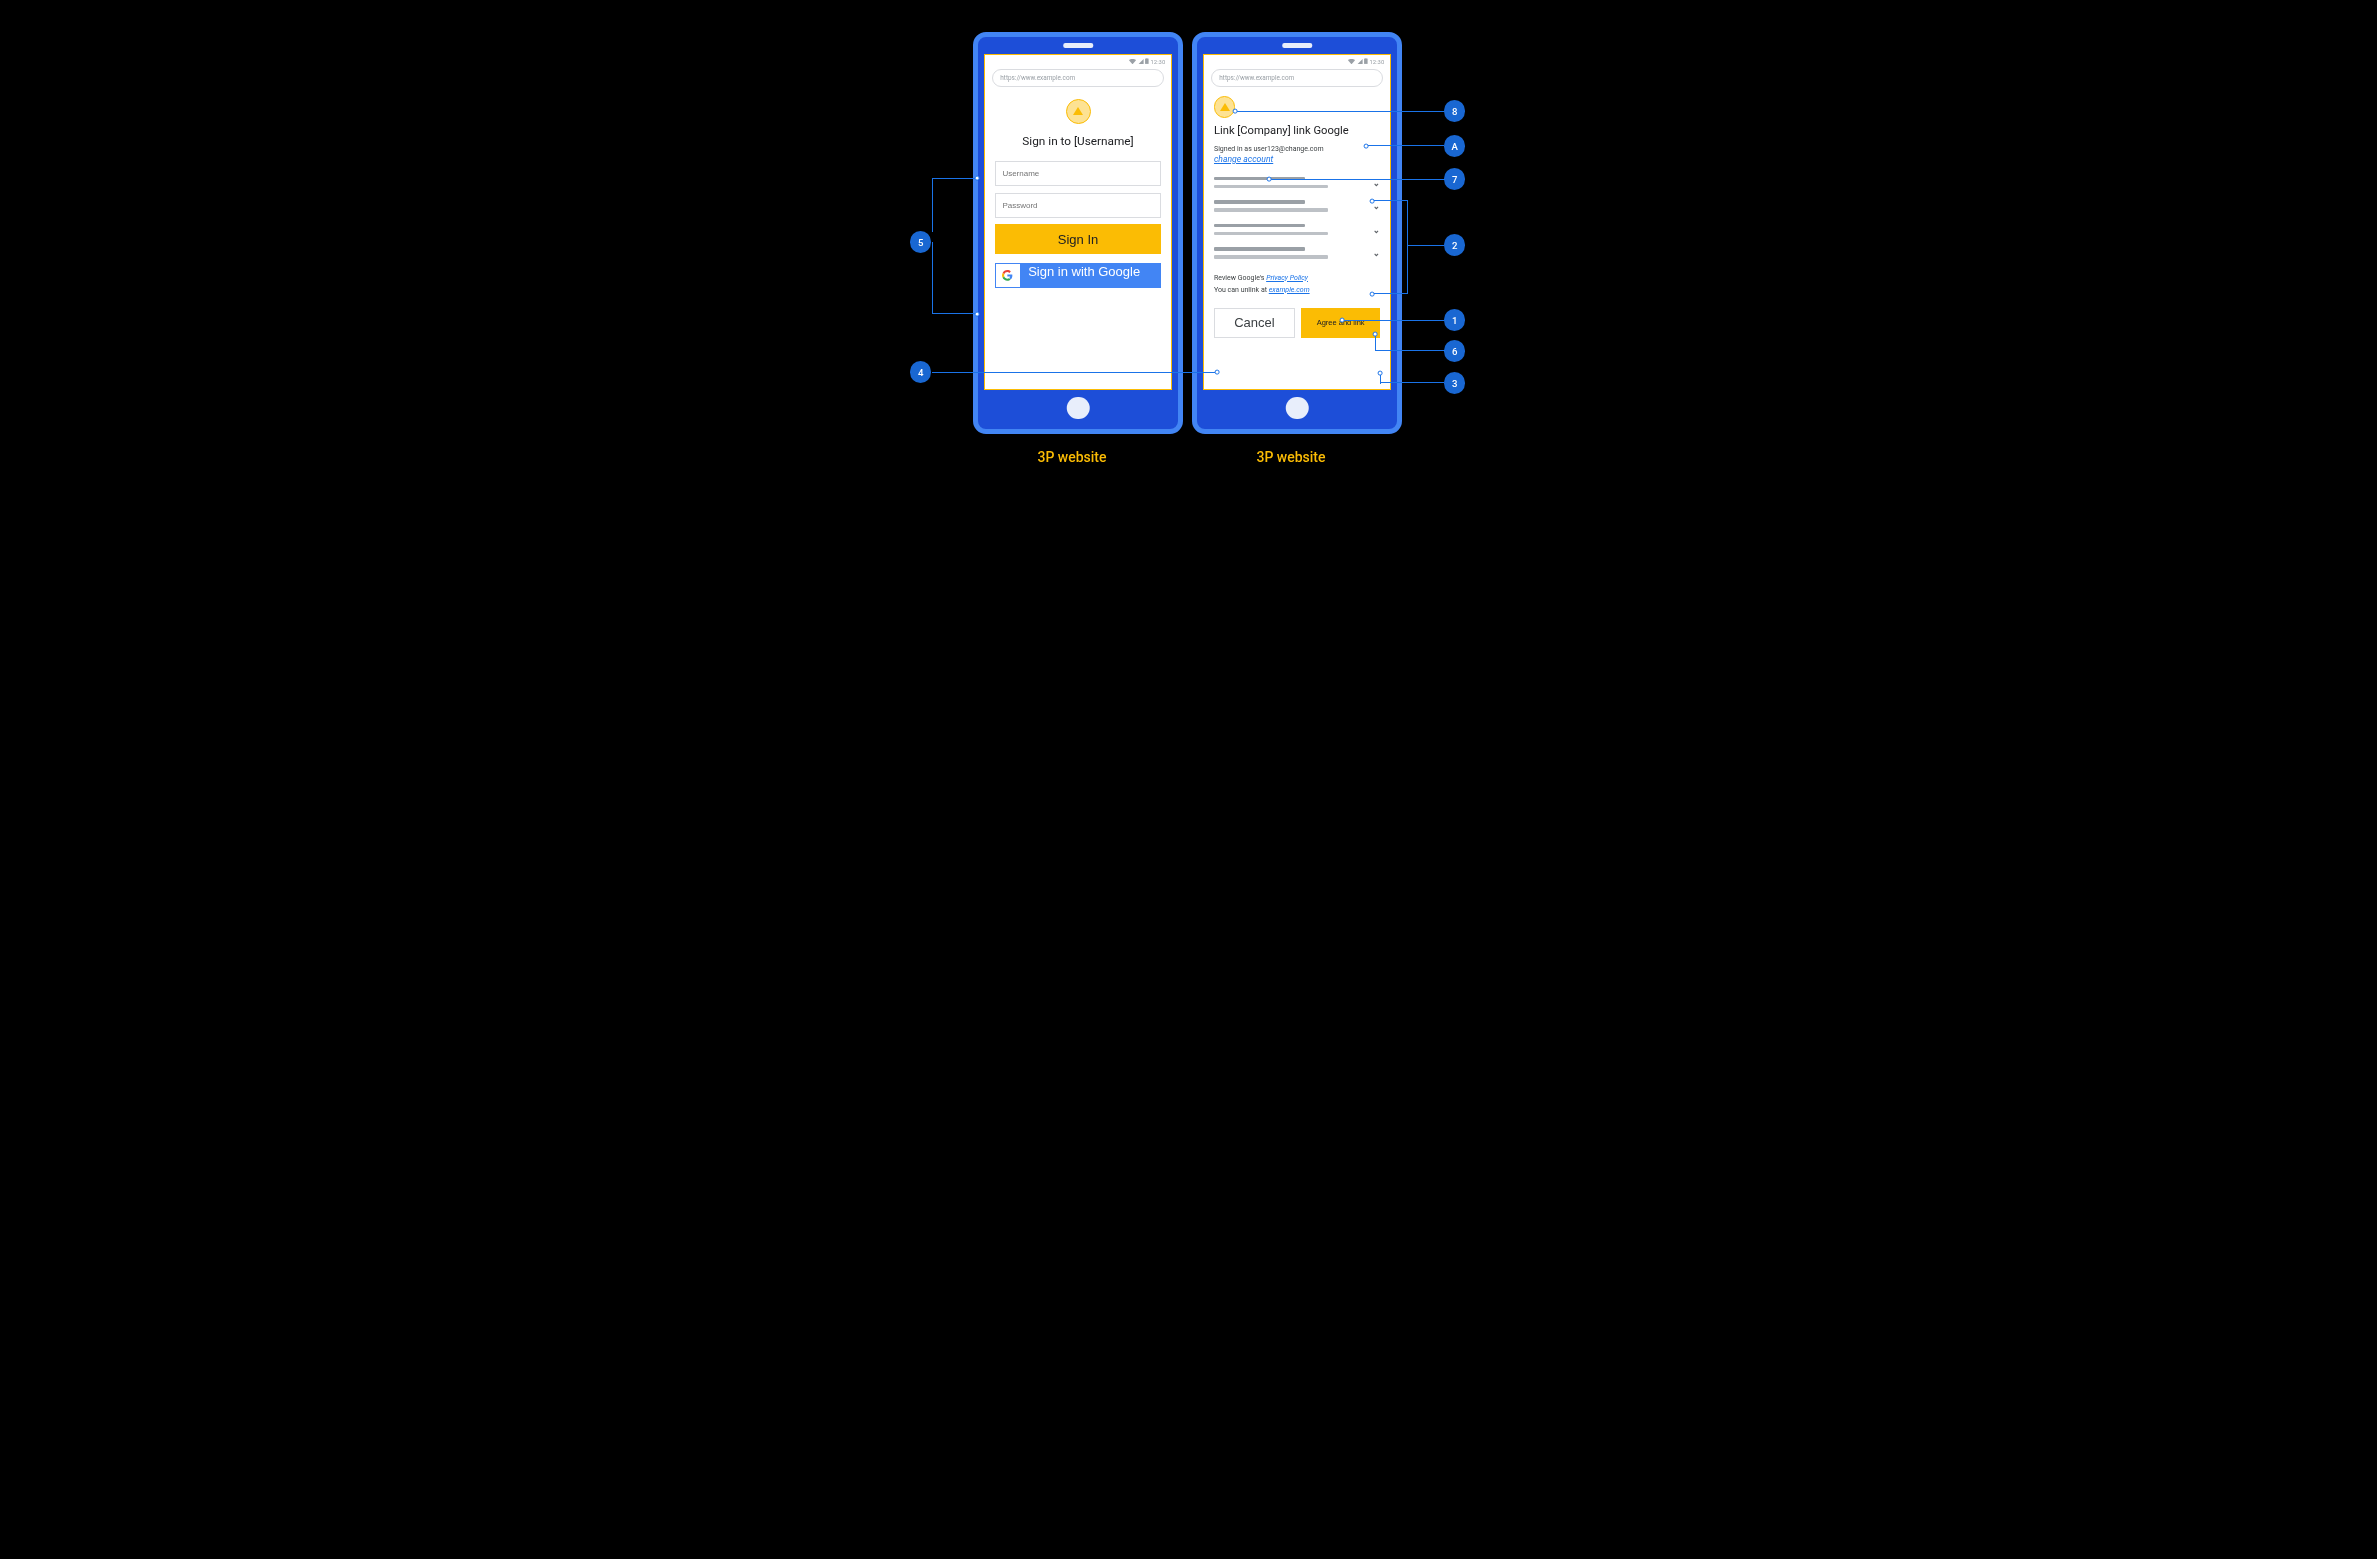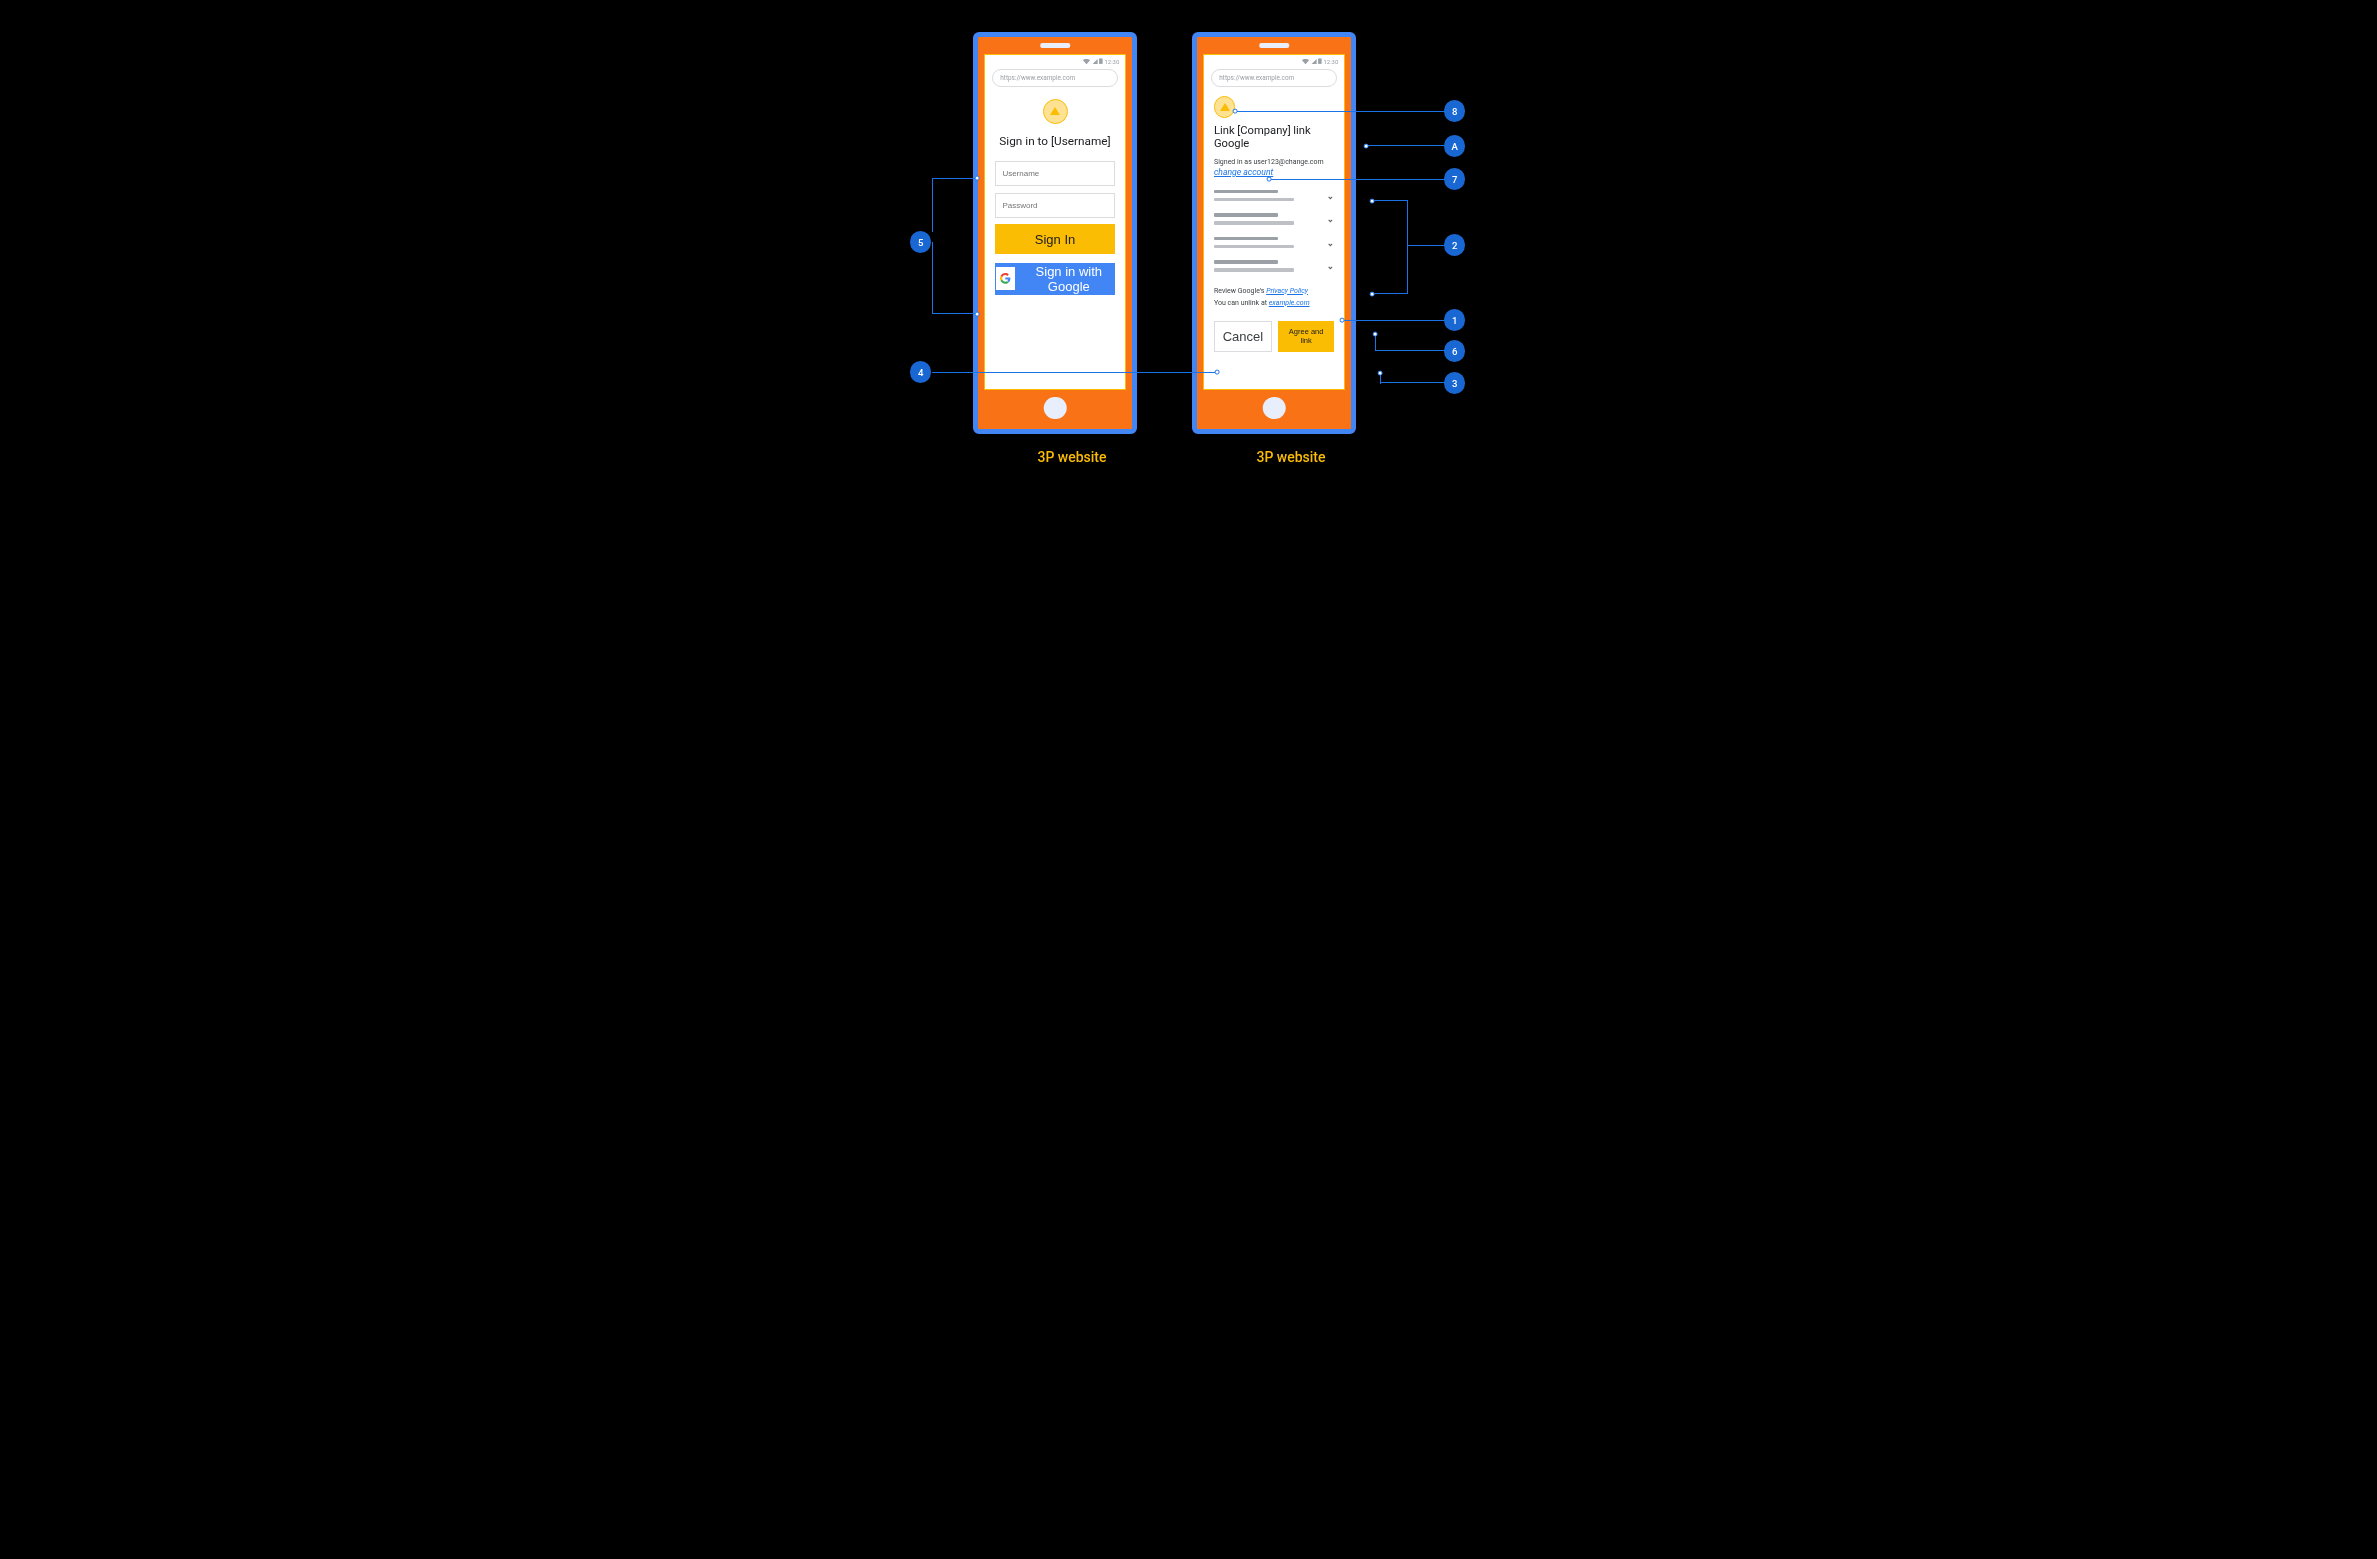--- a/index.html
+++ b/index.html
@@ -11,25 +11,25 @@
   justify-content: center;
   align-items: flex-start;
 }
 .stage {
   position: relative;
   width: 731px;
   height: 480px;
 }
 .phone {
   position: absolute;
-  width: 164px;
+  width: 210px;
   height: 402px;
   border: 5.4px solid #4285f4;
-  border-radius: 6px;
-  background: #f97316;
+  border-radius: 13px;
+  background: #1d4ed8;
   top: 10.7px;
 }
 .phone.left { left: 150px; }
 .phone.right { left: 369px; }
 .speaker {
   position: absolute;
   top: 6.4px;
   left: 50%;
   transform: translateX(-50%);
   width: 29.5px;
@@ -111,21 +111,21 @@
   text-align: center;
   font-size: 13px;
   cursor: pointer;
   border: none;
 }
 .btn.yellow { background: #fbbc04; color: #202124; margin-bottom: 8.6px; }
 .btn.google {
   background: #4285f4;
   color: #fff;
   display: flex;
-  align-items: center;
+  align-items: flex-start;
   padding: 0;
   border: 0.5px solid #4285f4;
 }
 .gicon {
   width: 23.6px;
   height: 23.6px;
   background: #fff;
   display: flex;
   align-items: center;
   justify-content: center;

